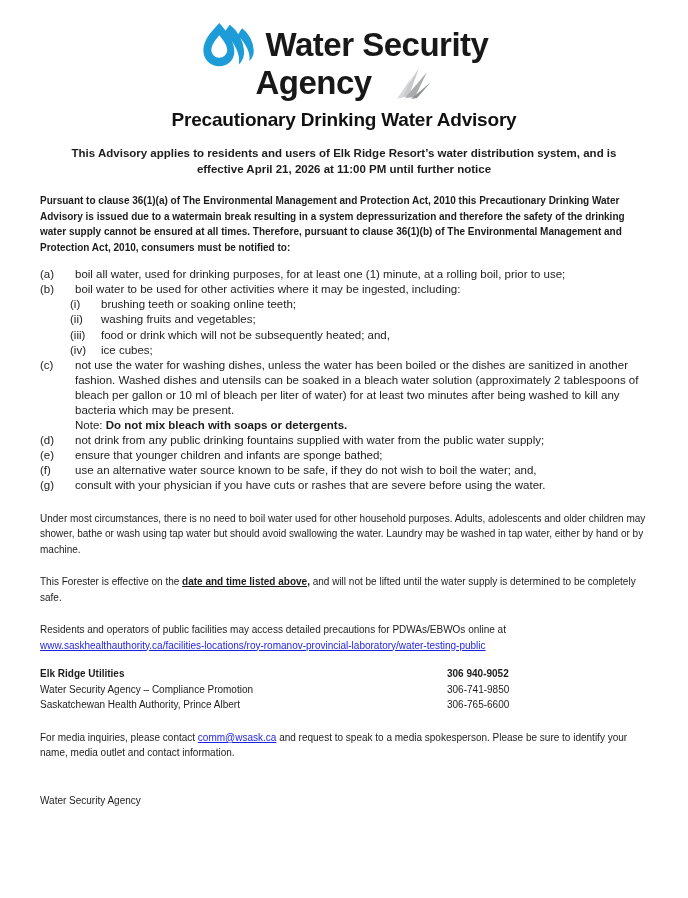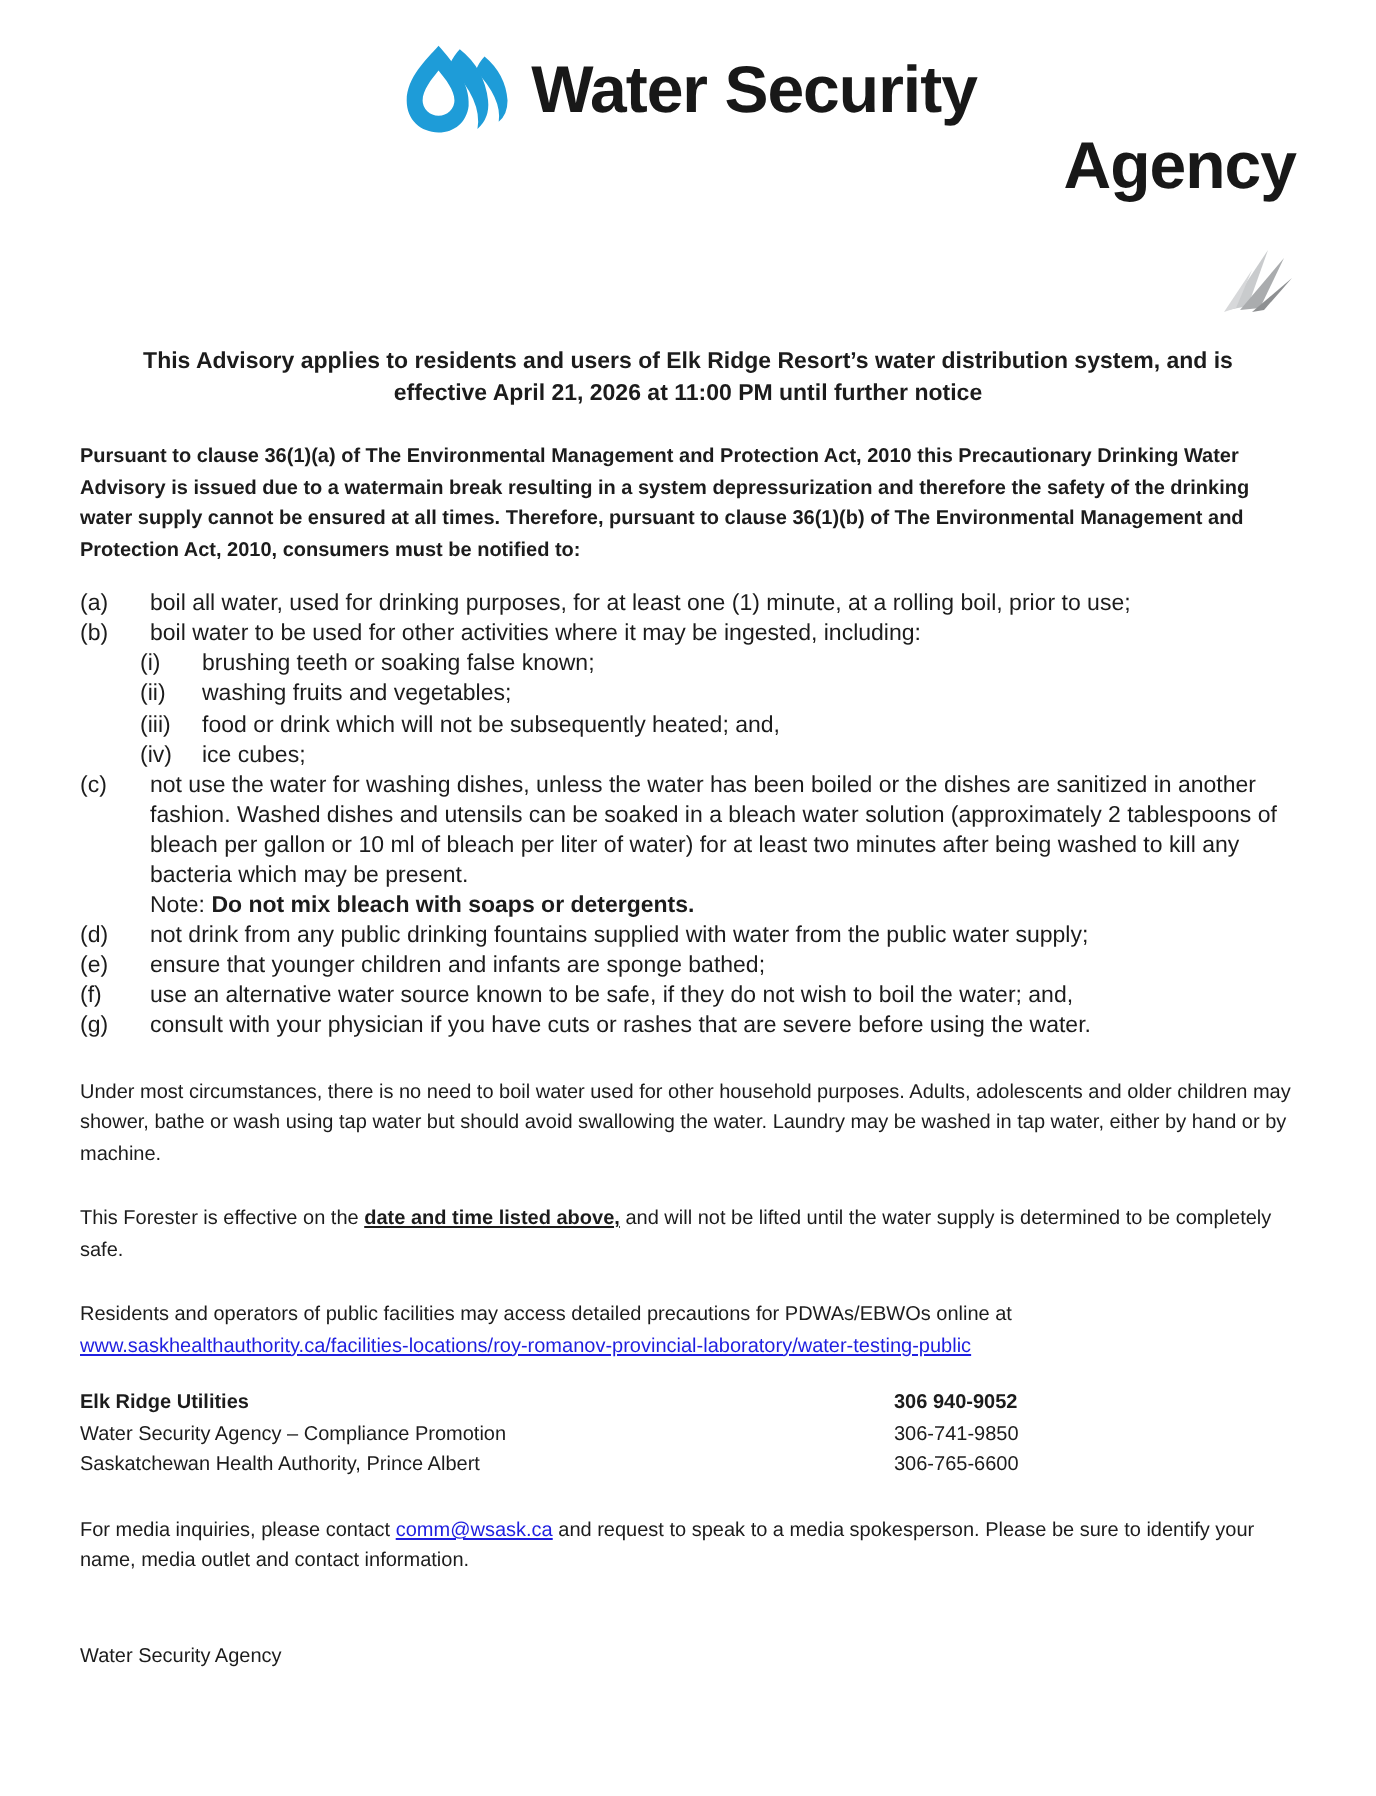--- a/index.html
+++ b/index.html
@@ -8,21 +8,21 @@
     width:688px; height:898px; overflow:hidden;
     font-family:"Liberation Sans", sans-serif;
     color:#1c1c1c;
     -webkit-font-smoothing:antialiased;
   }
   .page { padding:22px 40px 0 40px; }
 
   
   .logo-block { text-align:center; }
   .logo-line1 { display:flex; justify-content:center; align-items:center; gap:8px; }
-  .logo-line2 { display:flex; justify-content:center; align-items:flex-end; gap:21px; margin-top:-4px;flex-direction:column; }
+  .logo-line2 { display:flex; justify-content:center; align-items:flex-end; gap:21px; margin-top:-4px; }
   .org-name {
     font-size:33px; font-weight:700; letter-spacing:-0.5px; color:#181818;
     line-height:1.15;
   }
   .logo-drop { width:58px; height:46px; color:var(--accent, #1E9CD8); }
   .wheat { width:40px; height:34px; margin-bottom:2px; }
 
   .doc-title {
     text-align:center; font-size:19px; font-weight:700; color:#111;
     margin-top:7px; letter-spacing:-0.2px;
@@ -76,40 +76,41 @@
     </div>
     <div class="logo-line2">
       <span class="org-name">Agency</span>
       <svg class="wheat" viewBox="0 0 40 34" aria-hidden="true">
         <path fill="#c9cbcd" d="M6 32 L26 2 L16 30 Z"></path>
         <path fill="#aaacae" d="M12 32 L34 6 L22 31 Z"></path>
         <path fill="#8e9092" d="M18 33 L38 16 L24 32 Z"></path>
         <path fill="#d7d8da" d="M4 33 L18 12 L10 31 Z"></path>
       </svg>
     </div>
+    <div class="doc-title">Precautionary Drinking Water Advisory</div>
   </div>
 
   <p class="intro">This Advisory applies to residents and users of Elk Ridge Resort’s water distribution system, and is effective April 21, 2026 at 11:00 PM until further notice</p>
 
   <p class="legal body-text">Pursuant to clause 36(1)(a) of The Environmental Management and Protection Act, 2010 this Precautionary Drinking Water Advisory is issued due to a watermain break resulting in a system depressurization and therefore the safety of the drinking water supply cannot be ensured at all times. Therefore, pursuant to clause 36(1)(b) of The Environmental Management and Protection Act, 2010, consumers must be notified to:</p>
 
   <div class="directives">
 
     <div class="dir-row">
       <span class="dir-label">(a)</span>
       <div class="dir-text">boil all water, used for drinking purposes, for at least one (1) minute, at a rolling boil, prior to use;</div>
     </div>
 
     <div class="dir-row">
       <span class="dir-label">(b)</span>
       <div class="dir-text">boil water to be used for other activities where it may be ingested, including:</div>
     </div>
     <div class="sub-row">
       <span class="sub-label">(i)</span>
-      <div>brushing teeth or soaking false known;</div>
+      <div>brushing teeth or soaking online teeth;</div>
     </div>
     <div class="sub-row">
       <span class="sub-label">(ii)</span>
       <div>washing fruits and vegetables;</div>
     </div>
     <div class="sub-row">
       <span class="sub-label">(iii)</span>
       <div>food or drink which will not be subsequently heated; and,</div>
     </div>
     <div class="sub-row">

